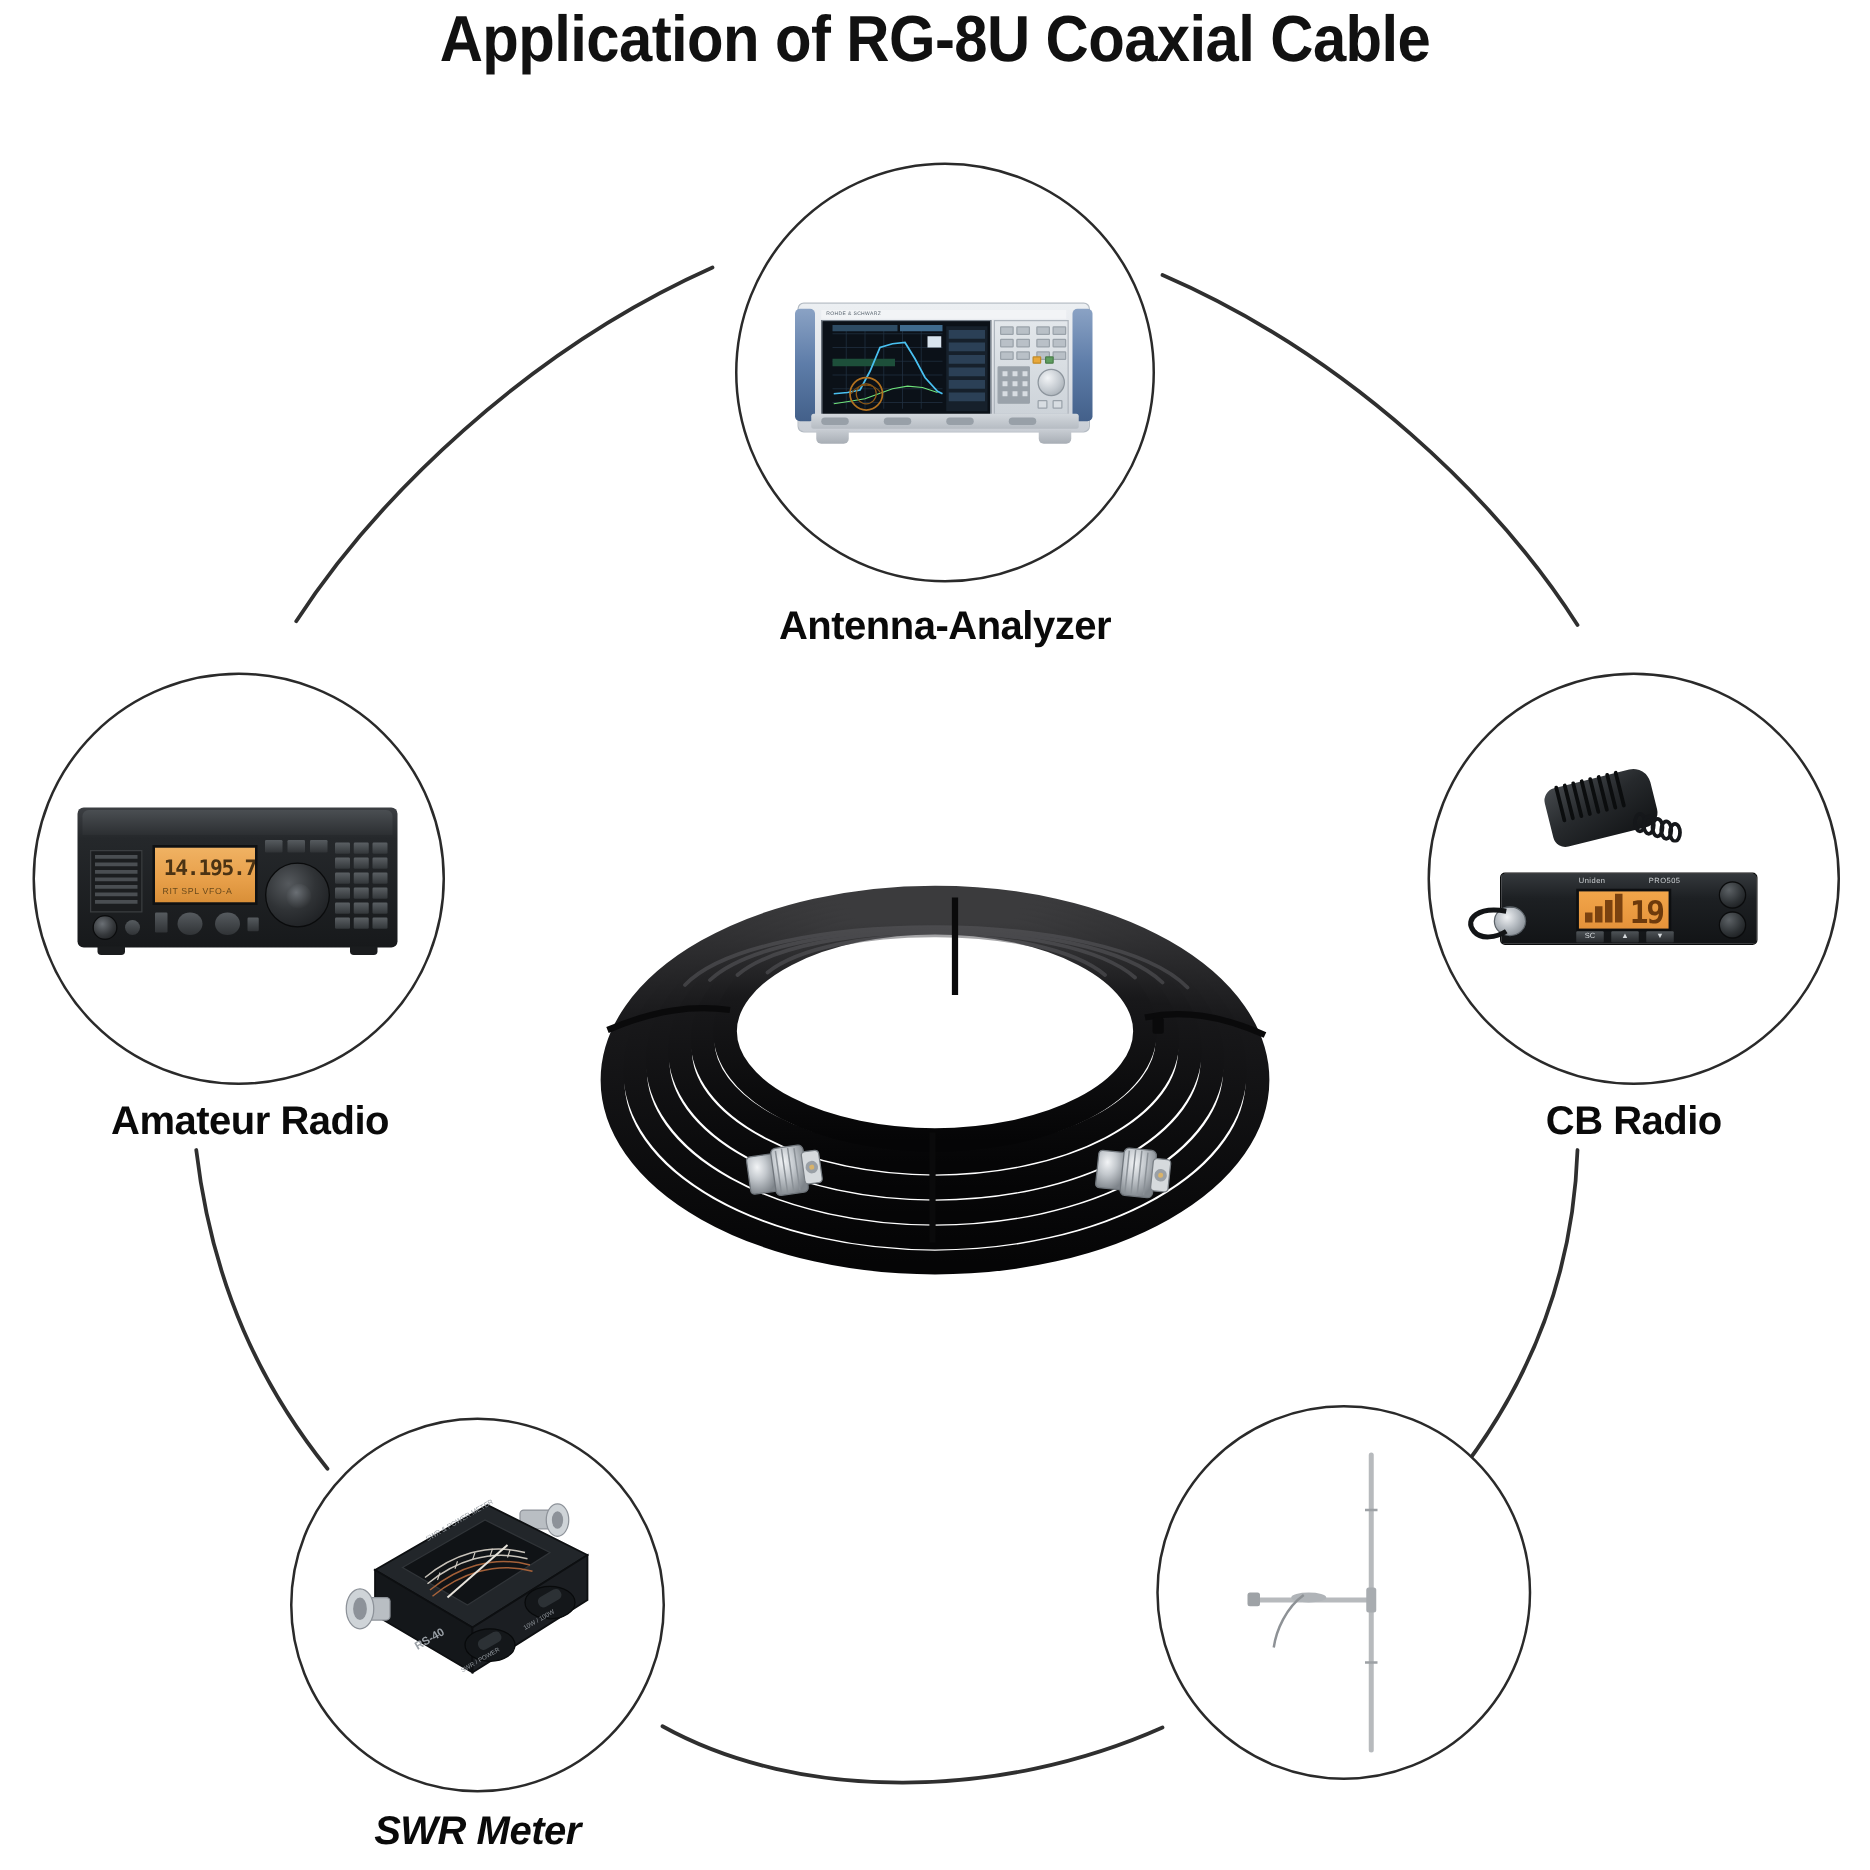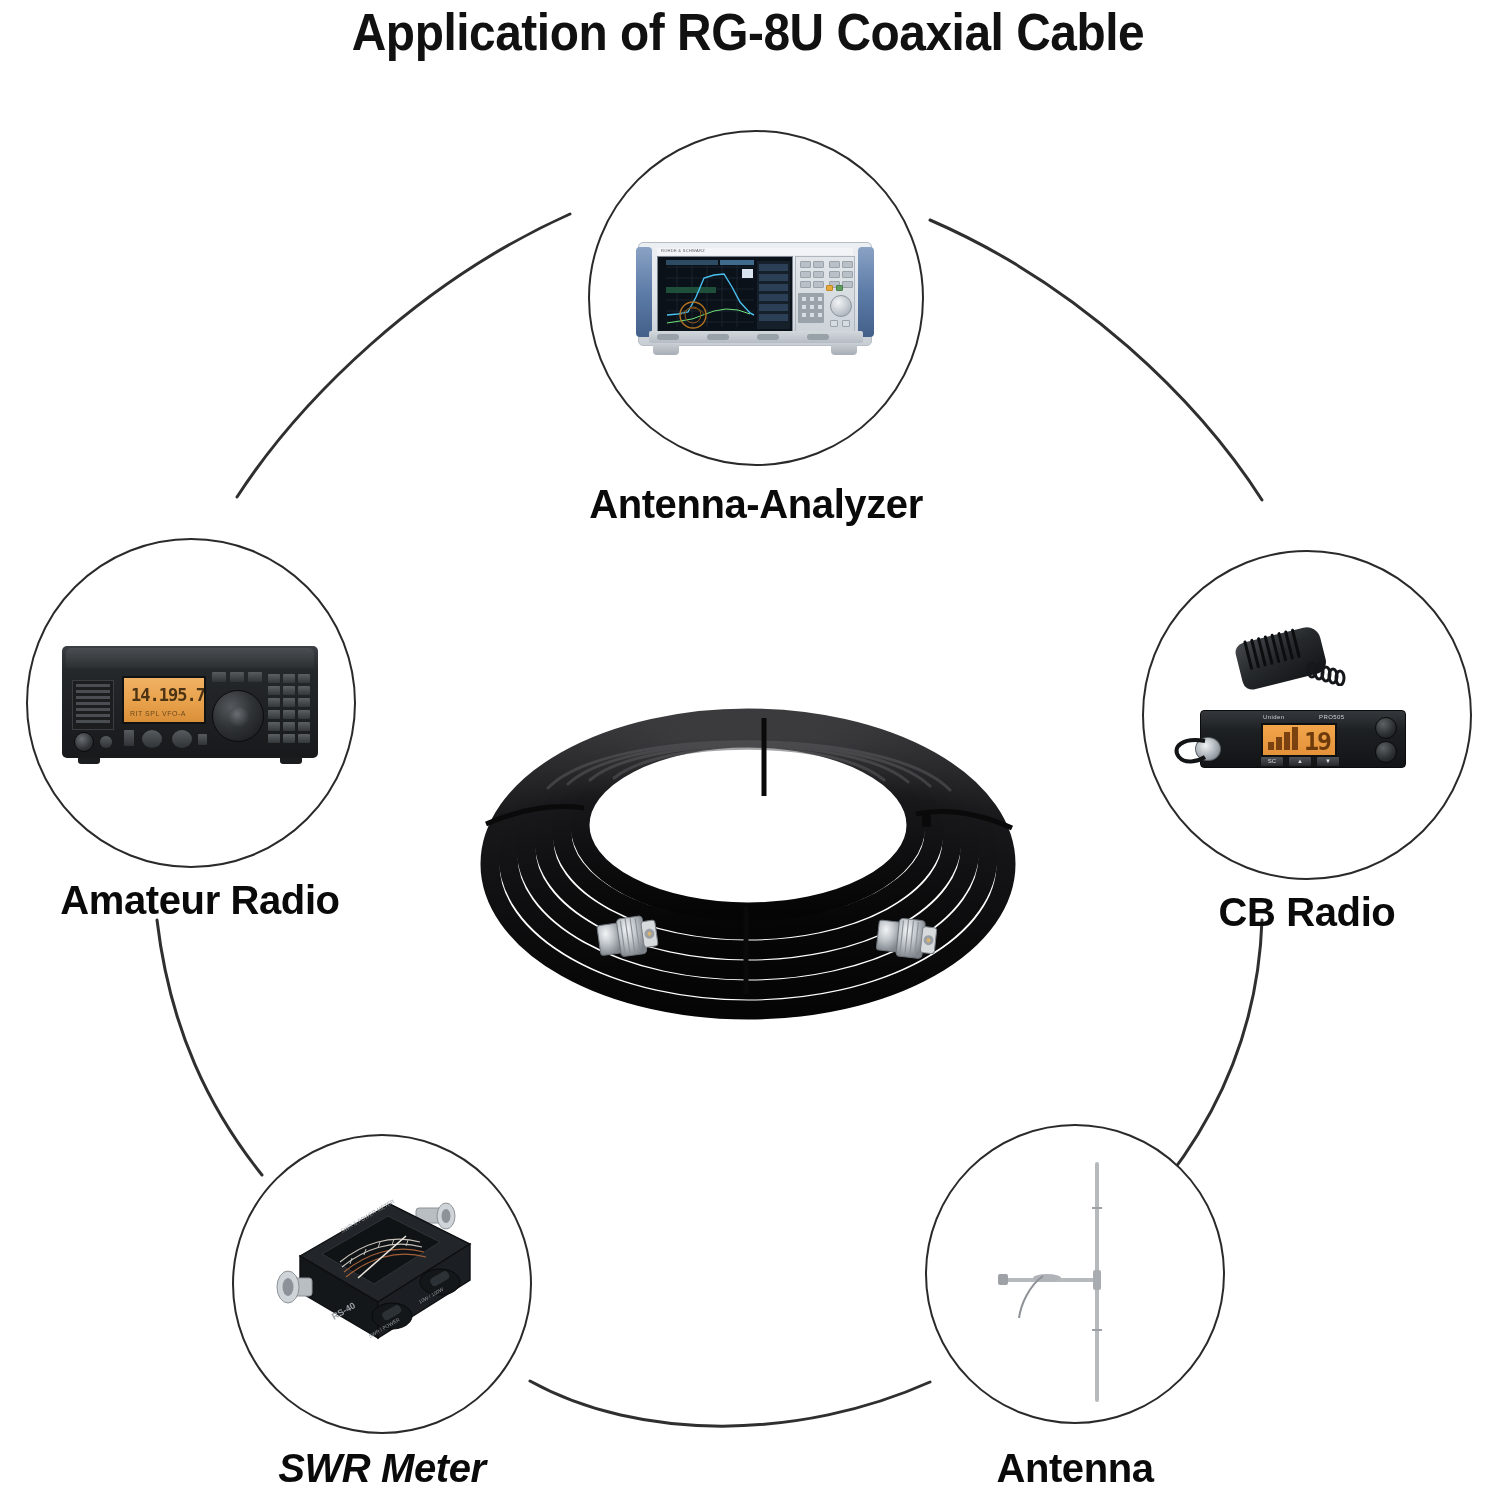--- a/index.html
+++ b/index.html
@@ -53,21 +53,21 @@
     border: 2px solid #2a2a2a;
     background: #ffffff;
     box-sizing: border-box;
   }
   .node-label {
     position: absolute;
     text-align: center;
     font-weight: bold;
     color: #0a0a0a;
     white-space: nowrap;
-    font-size: 40px;
+    font-size: 32px;
     letter-spacing: -0.4px;
   }
   .device {
     position: absolute;
   }
 
   
   .vna-body {
     position: absolute;
     left: 0; top: 0;
@@ -553,21 +553,21 @@
         <div class="ham-smallbtn" style="left:110px; top:84px; width:20px; height:18px; border-radius:50%;"></div>
         <div class="ham-smallbtn" style="left:136px; top:88px; width:9px; height:11px;"></div>
         <div class="ham-foot" style="left:16px;"></div>
         <div class="ham-foot" style="right:16px;"></div>
       </div>
     </div>
 
     <div class="node-label" style="left:-36px; top:340px; width:420px;">Amateur Radio</div>
   </div>
 
-  <div class="node" style="left:1142px; top:550px; width:330px; height:330px;">
+  <div class="node" style="left:1142px; top:538px; width:330px; height:330px;">
     <div class="node-circle" style="left:0; top:0; width:330px; height:330px;"></div>
 
     <div class="device" style="left:46px; top:74px; width:238px; height:160px;">
 
       <div class="cb-mic">
         <div class="cb-mic-body"></div>
         <div class="cb-mic-grille">
           <i style="left:0px;"></i>
           <i style="left:7px;"></i>
           <i style="left:14px;"></i>
@@ -698,21 +698,20 @@
 
         <rect x="108" y="118" width="8" height="20" rx="2" fill="#a8acb0"></rect>
 
         <rect x="13" y="122" width="10" height="11" rx="2" fill="#9ea2a6"></rect>
 
         <ellipse cx="62" cy="126" rx="14" ry="4" fill="#b0b4b8"></ellipse>
         <path d="M 58,124 C 44,134 36,152 34,166" fill="none" stroke="#8e9296" stroke-width="2"></path>
       </svg>
     </div>
 
-    <div class="node-label" style="left:-50px; top:322px; width:400px;">Antenna</div>
   </div>
 
   <div class="coil-wrap">
     <svg viewBox="0 0 560 380" width="560" height="380">
       <defs>
         <linearGradient id="cableG" x1="0" y1="0" x2="0" y2="1">
           <stop offset="0%" stop-color="#3b3b3d"></stop>
           <stop offset="35%" stop-color="#18181a"></stop>
           <stop offset="100%" stop-color="#050506"></stop>
         </linearGradient>

